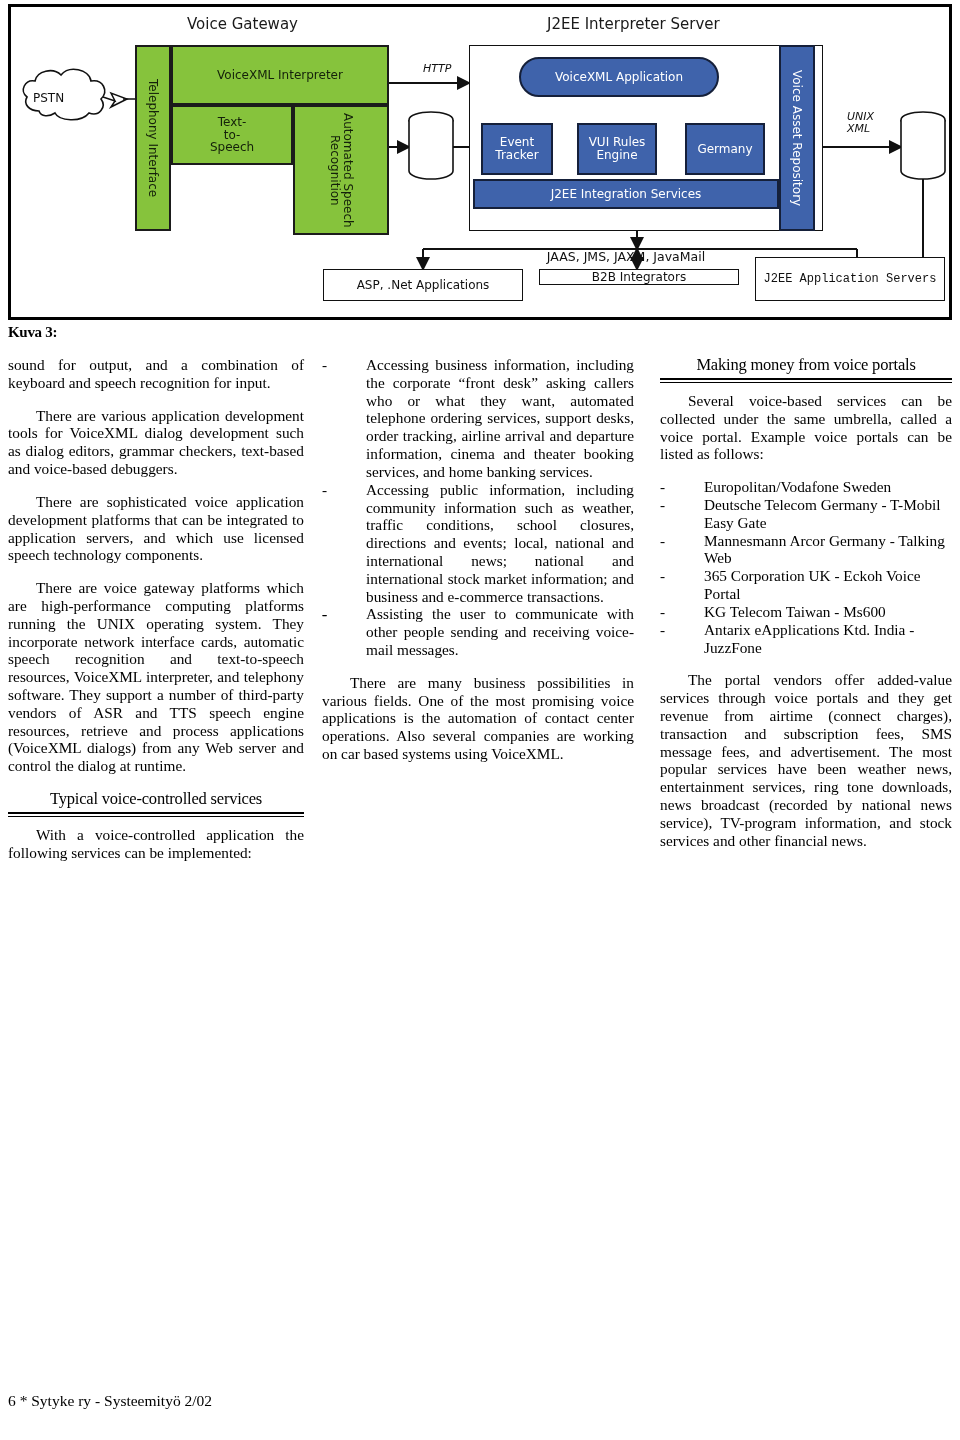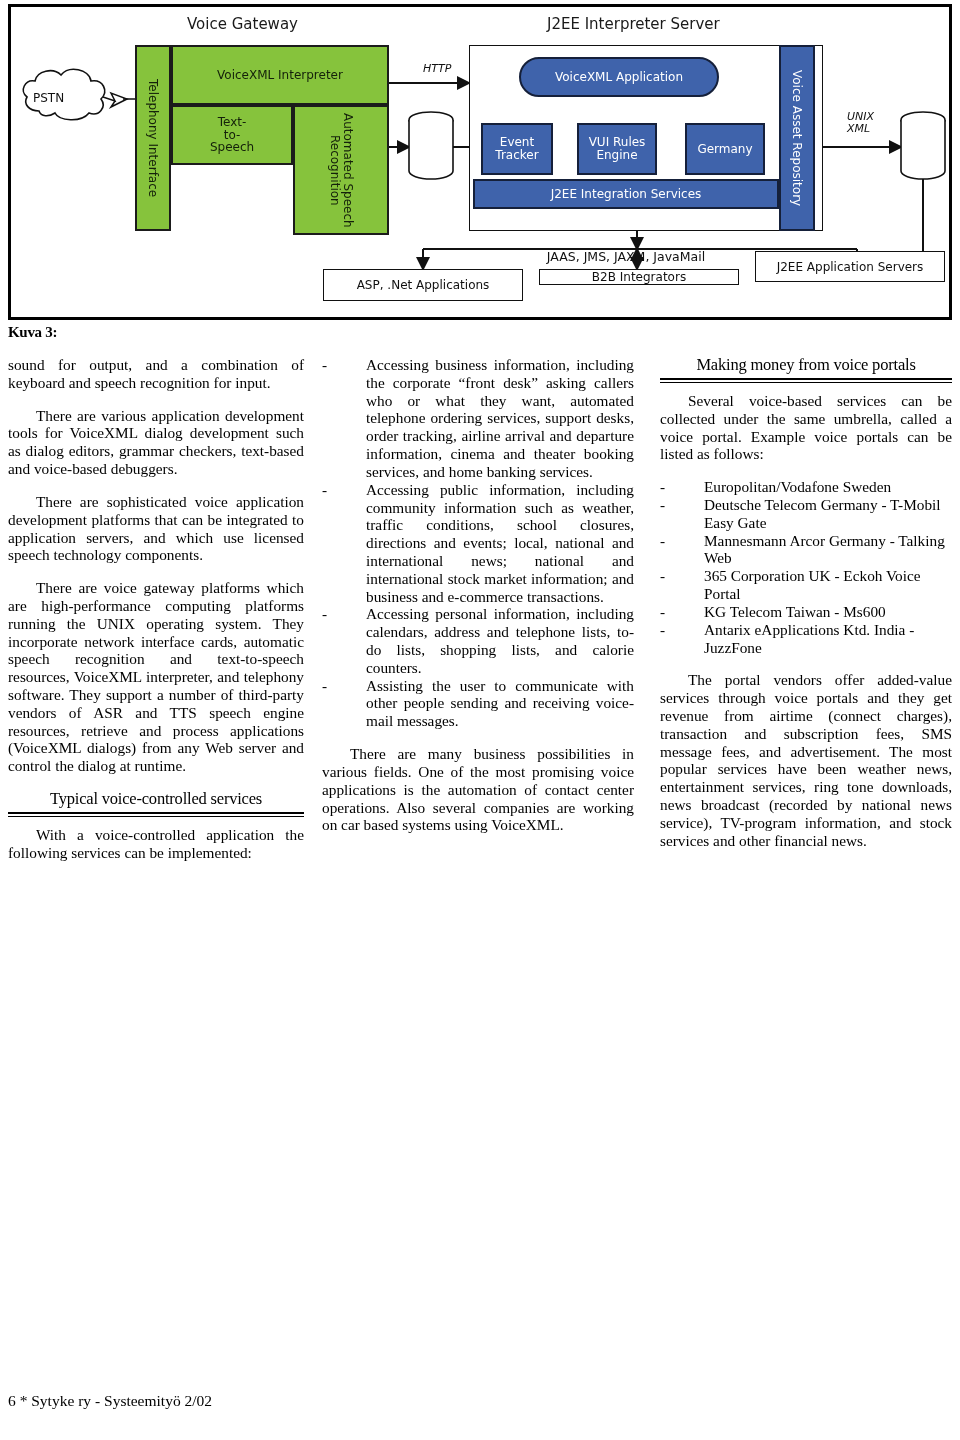--- a/index.html
+++ b/index.html
@@ -255,21 +255,21 @@
 
     <div style="position:absolute;left:462px;top:202px;width:306px;height:22px;display:flex;align-items:center;justify-content:center;font-family:'DejaVu Sans','Liberation Sans',sans-serif;font-size:12.5px;color:#111;margin-top:36px;">JAAS, JMS, JAXM, JavaMail</div>
 
     <div class="bluebox vert" style="left:768px; top:38px; width:36px; height:186px;">Voice Asset Repository</div>
 
     <div class="label-it" style="left:836px; top:104px; text-align:left;">UNIX
 XML</div>
 
     <div class="whitebox" style="left:312px; top:262px; width:200px; height:32px;">ASP, .Net Applications</div>
     <div class="whitebox" style="left:528px; top:262px; width:200px; height:16px;">B2B Integrators</div>
-    <div class="whitebox" style="left:744px; top:244px; width:190px; height:31px;">J2EE Application Servers</div>
+    <div class="whitebox" style="left:744px; top:250px; width:190px; height:44px;font-family:Liberation Mono, monospace;">J2EE Application Servers</div>
 
   </div>
 </div>
 
 <div class="fig-caption">Kuva 3:</div>
 
 <div class="col" id="col1">
   <p>sound for output, and a combination of keyboard and speech recognition for input.</p>
   <div class="gap"></div>
   <p class="p-indent">There are various application development tools for VoiceXML dialog development such as dialog editors, grammar checkers, text-based and voice-based debuggers.</p>
@@ -288,21 +288,20 @@
     <li>
       <span class="dash">-</span>
       <span>Accessing business information, including the corporate “front desk” asking callers who or what they want, automated telephone ordering services, support desks, order tracking, airline arrival and departure information, cinema and theater booking services, and home banking services.</span>
     </li>
     <li>
       <span class="dash">-</span>
       <span>Accessing public information, including community information such as weather, traffic conditions, school closures, directions and events; local, national and international news; national and international stock market information; and business and e-commerce transactions.</span>
     </li>
     <li>
       <span class="dash">-</span>
-      <span>Accessing personal information, including calendars, address and telephone lists, to-do lists, shopping lists, and calorie counters.</span>
     </li>
     <li>
       <span class="dash">-</span>
       <span>Assisting the user to communicate with other people sending and receiving voice-mail messages.</span>
     </li>
   </ul>
   <div class="gap"></div>
   <p class="p-indent">There are many business possibilities in various fields. One of the most promising voice applications is the automation of contact center operations. Also several companies are working on car based systems using VoiceXML.</p>
 </div>
 

